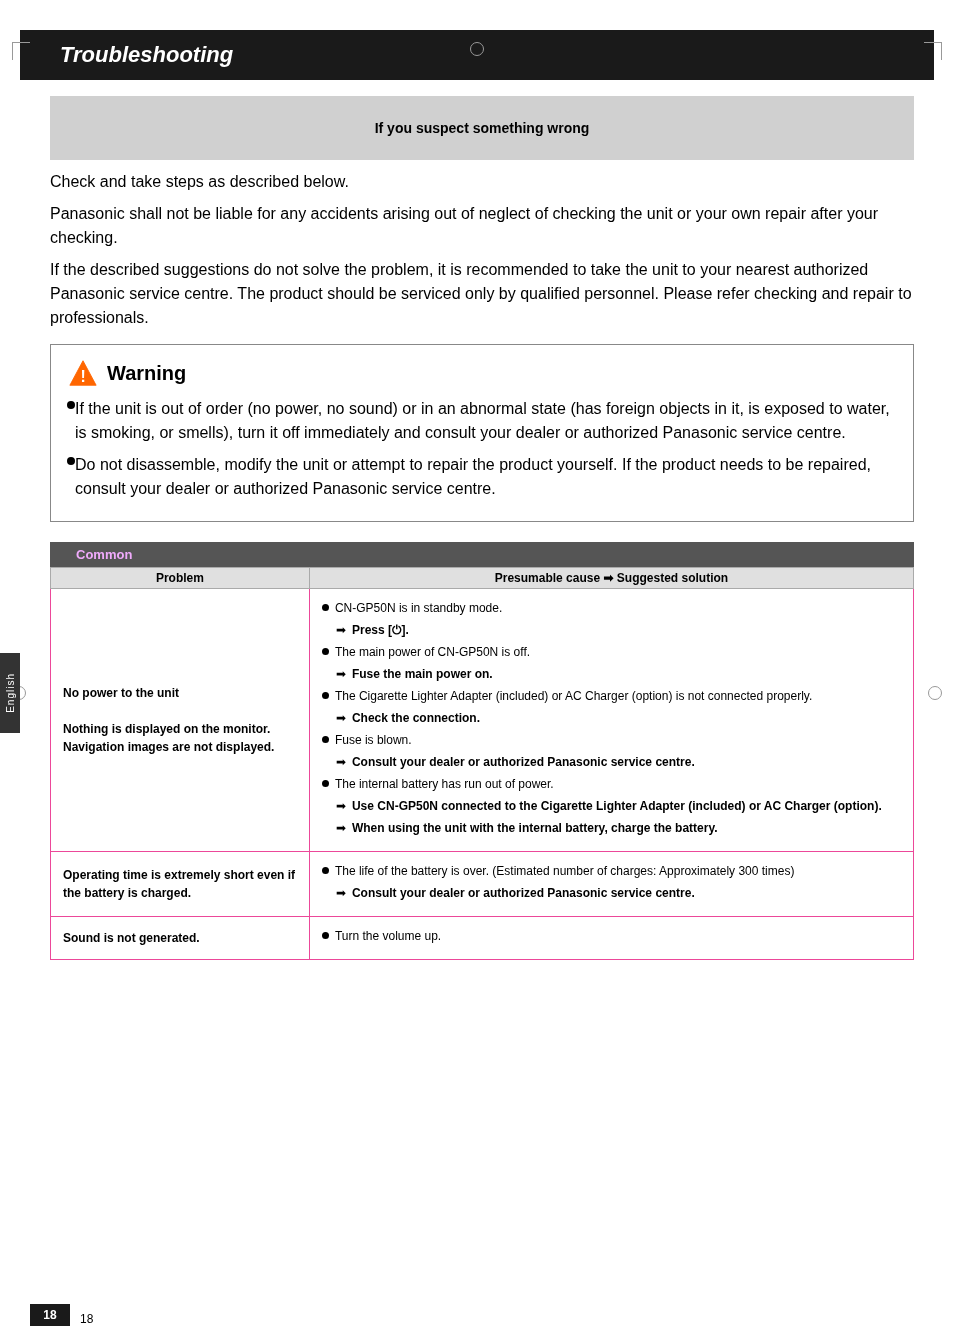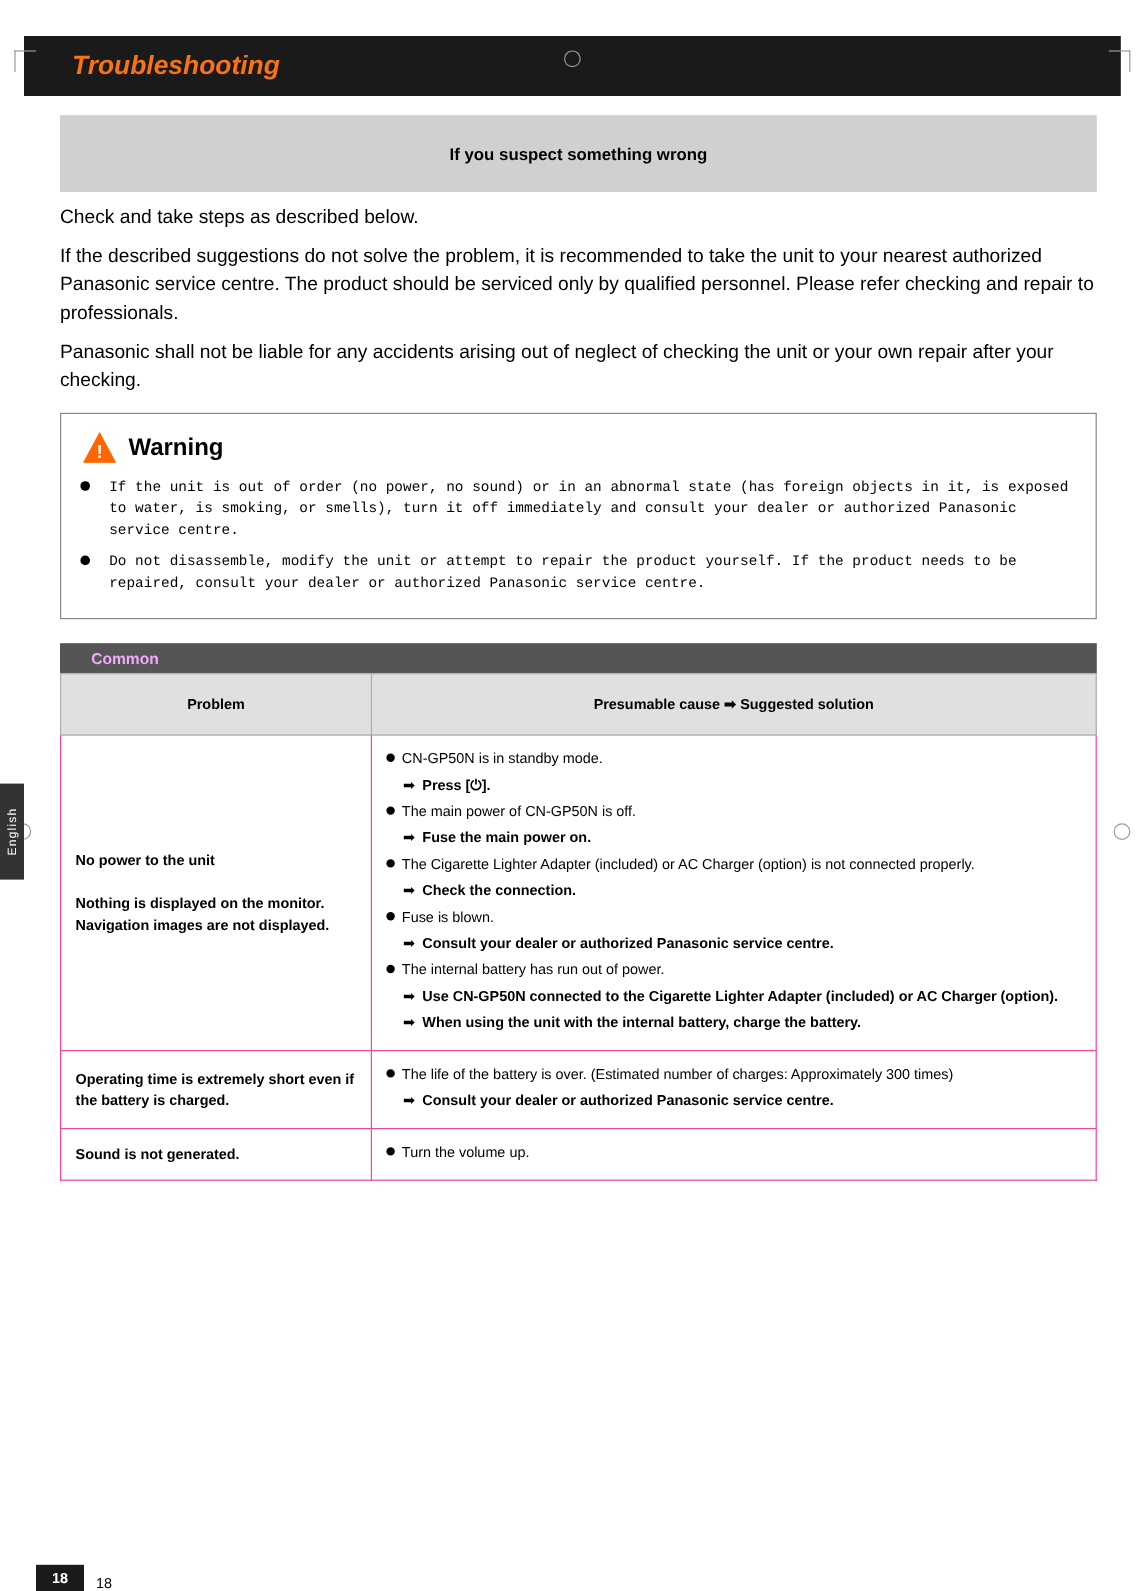--- a/index.html
+++ b/index.html
@@ -60,21 +60,21 @@
       color: #fff;
       font-size: 10px;
       writing-mode: vertical-rl;
       transform: rotate(180deg);
       letter-spacing: 1px;
     }
 
     
     .header-bar {
       background: #1a1a1a;
-      color: #f97316;
+      color: #ffffff;
       padding: 12px 30px 12px 40px;
       margin-left: 20px;
       margin-right: 20px;
       margin-top: 30px;
     }
     .header-bar h1 {
       font-size: 22px;
       font-weight: bold;
       font-style: italic;
     }
@@ -127,25 +127,24 @@
     .warning-icon-svg {
       width: 28px;
       height: 28px;
     }
     .warning-bullets {
       list-style: none;
       padding: 0;
     }
     .warning-bullets li {
       display: flex;
-      gap: 16px;
+      gap: 0;
       margin-bottom: 8px;
-      font-size: 12px;
+      font-size: 16px;
       line-height: 1.5;
-      font-family: Liberation Mono, monospace;
     }
     .bullet-dot {
       flex-shrink: 0;
       width: 8px;
       height: 8px;
       background: #000;
       border-radius: 50%;
       margin-top: 4px;
     }
 
@@ -160,21 +159,21 @@
     }
 
     .trouble-table {
       width: 100%;
       border-collapse: collapse;
       font-size: 12px;
     }
     .trouble-table th {
       background: #e0e0e0;
       border: 1px solid #aaa;
-      padding: 18px 10px;
+      padding: 3px 10px;
       text-align: center;
       font-weight: bold;
     }
     .trouble-table th.problem-col {
       width: 30%;
     }
     .trouble-table th.solution-col {
       width: 70%;
     }
     .trouble-table td {
@@ -256,22 +255,22 @@
 
   <div class="header-bar">
     <h1>Troubleshooting</h1>
   </div>
 
   <div class="content">
 
     <div class="section-title-bar">If you suspect something wrong</div>
 
     <p class="intro-text">Check and take steps as described below.</p>
+    <p class="intro-text">Panasonic shall not be liable for any accidents arising out of neglect of checking the unit or your own repair after your checking.</p>
     <p class="intro-text">If the described suggestions do not solve the problem, it is recommended to take the unit to your nearest authorized Panasonic service centre. The product should be serviced only by qualified personnel. Please refer checking and repair to professionals.</p>
-    <p class="intro-text">Panasonic shall not be liable for any accidents arising out of neglect of checking the unit or your own repair after your checking.</p>
 
     <div class="warning-box">
       <div class="warning-title">
         <div class="warning-icon-container">
           <svg class="warning-icon-svg" viewBox="0 0 32 32" xmlns="http://www.w3.org/2000/svg">
             <polygon points="16,2 1,30 31,30" fill="#ff6600" stroke="#ff6600"></polygon>
             <text x="16" y="26" text-anchor="middle" fill="white" font-size="18" font-weight="bold">!</text>
           </svg>
         </div>
         <span>Warning</span>

